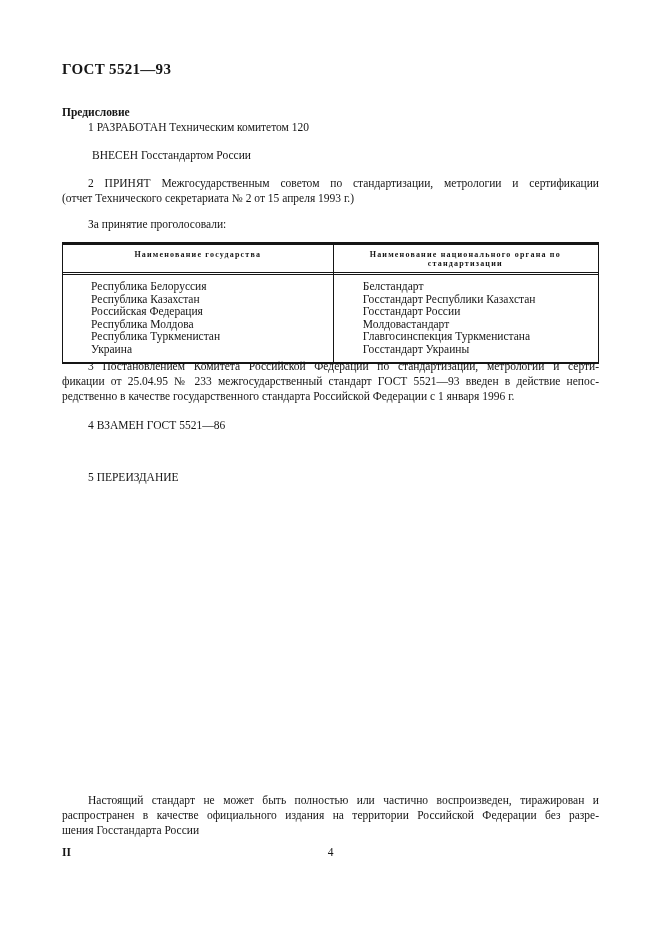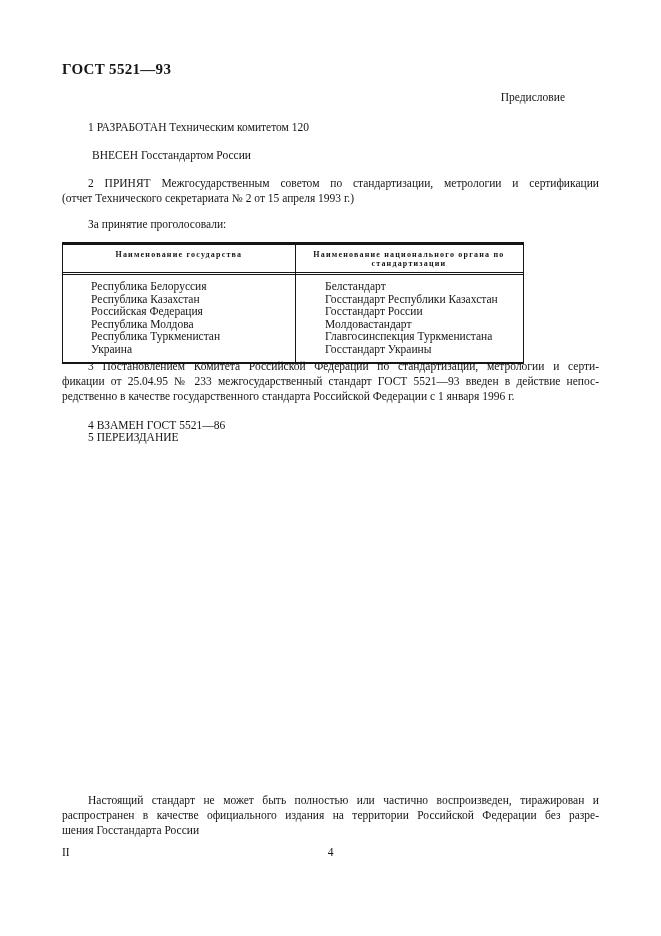--- a/index.html
+++ b/index.html
@@ -23,48 +23,49 @@
     left: 62px;
     width: 537px;
   }
   .doc-code {
     top: 62px;
     font-weight: bold;
     font-size: 15px;
     letter-spacing: 0.3px;
   }
   .preface-title {
-    top: 90px;
-    text-align: right;
+    top: 105px;
+    text-align: left;
     padding-right: 34px;
     box-sizing: border-box;
+    font-weight: bold;
   }
   .indent1 { text-indent: 26px; }
   .indent2 { text-indent: 30px; }
   .item-1 { top: 120px; }
   .item-vnesen { top: 148px; }
   .item-2 { top: 176px; }
   .voting-intro { top: 217px; }
   .item-3 { top: 359px; }
   .item-4 { top: 418px; }
-  .item-5 { top: 430px; font-family: Liberation Serif, serif; }
+  .item-5 { top: 470px; font-family: Liberation Serif, serif; }
   .copyright { top: 793px; }
 
   .para .jline {
     text-align: justify;
     text-align-last: justify;
   }
   .para .first { text-indent: 26px; }
 
   
   .gtable {
     position: absolute;
     left: 62px;
     top: 242px;
-    width: 462px;
+    width: 537px;
     box-sizing: border-box;
     border-top: 3px solid #151515;
     border-left: 1px solid #151515;
     border-right: 1px solid #151515;
     border-bottom: 2px solid #151515;
   }
   .gtable .vline {
     position: absolute;
     top: 0;
     bottom: 0;
@@ -103,20 +104,21 @@
   .footer-row {
     position: absolute;
     left: 62px;
     top: 845px;
     width: 537px;
   }
   .pageno-roman {
     position: absolute;
     left: 0;
     top: 0;
+    font-weight: bold;
   }
   .pageno-arabic {
     position: absolute;
     left: 0;
     width: 100%;
     text-align: center;
     top: 0;
   }
 </style>
 </head>

